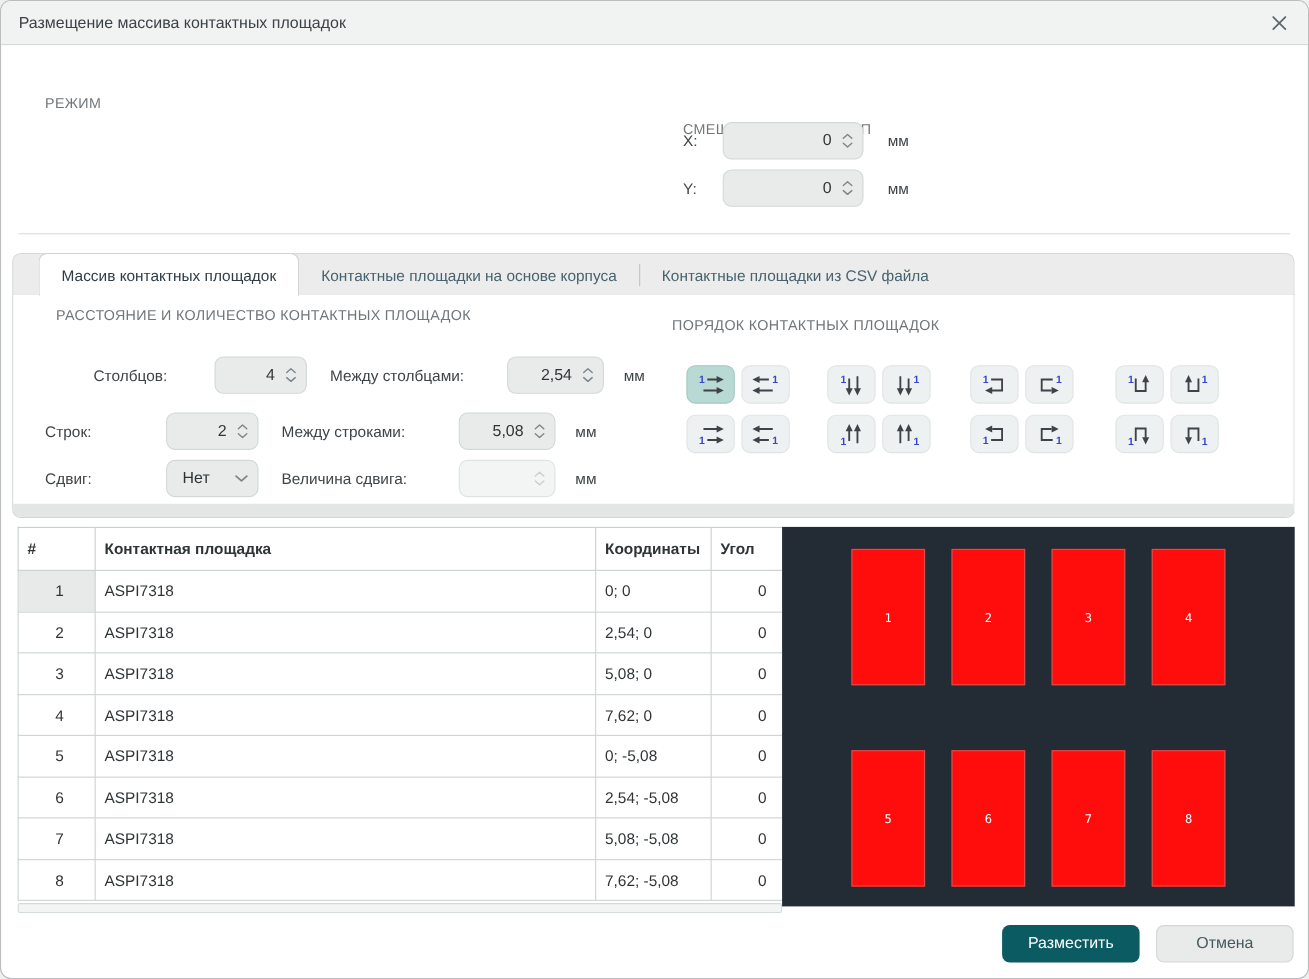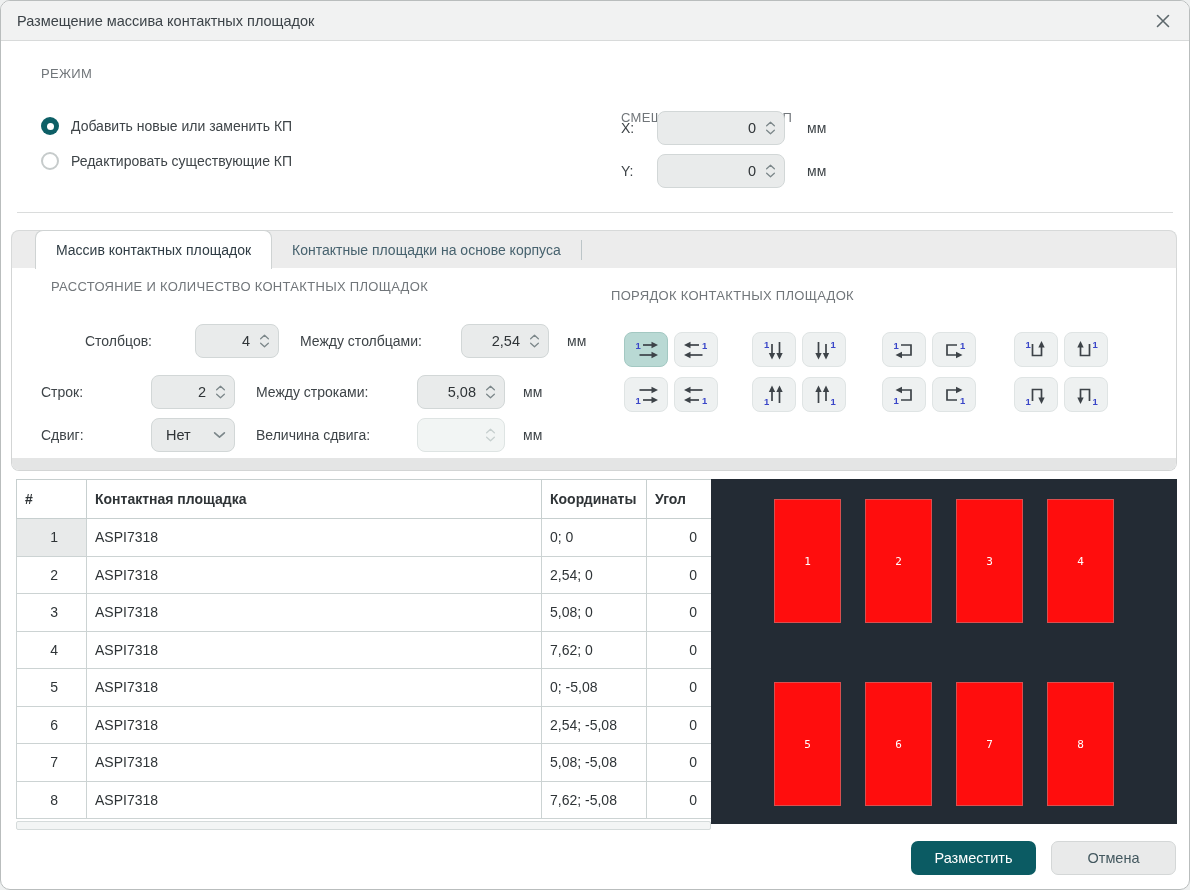--- a/index.html
+++ b/index.html
@@ -112,31 +112,21 @@
 
   <div id="titlebar">
     <span id="title">Размещение массива контактных площадок</span>
     <span id="close-btn">
       <svg width="14" height="14" viewBox="0 0 14 14">
           <path d="M1.5 1.5 L12.5 12.5 M12.5 1.5 L1.5 12.5" stroke="currentColor" stroke-width="1.6" stroke-linecap="round"></path>
         </svg>
     </span>
   </div>
 
-  <div class="section-label" style="left:40px; top:65px;">РЕЖИМ</div>
-  <div id="mode-options">
-      <div class="option">
-        <span class="radio sel" style="background: rgb(13, 95, 102);"></span>
-        <span class="fld-label">Добавить новые или заменить КП</span>
-      </div>
-      <div class="option">
-        <span class="radio"></span>
-        <span class="fld-label">Редактировать существующие КП</span>
-      </div>
-    </div>
+  <div class="section-label" style="left:40px; top:85px;">РЕЖИМ</div>
 
   <div class="section-label" style="left:620px; top:79px;margin-top:30px;">СМЕЩЕНИЕ МАССИВА КП</div>
   <div id="offset-fields" style="position:absolute; left:620px; top:110px; display:flex; flex-direction:column; gap:9px;">
       <div style="display: flex; align-items: center; height: 34px;">
         <span class="fld-label" style="width: 36px;">X:</span>
         <div class="spin" style="width: 128px;">
           <span class="val">0</span>
           <span class="btns">
             <span>
               <svg width="11" height="6" viewBox="0 0 12 7">
@@ -172,20 +162,21 @@
         <span class="unit" style="margin-left: 22px;">мм</span>
       </div>
     </div>
 
   <div id="top-divider"></div>
 
   <div id="tabstrip">
       <div class="tab active">Массив контактных площадок</div>
       <div class="tab">Контактные площадки на основе корпуса</div>
       <span class="tab-sep"></span>
+      <div class="tab">Контактные площадки из CSV файла</div>
     </div>
 
   <div id="tabpanel">
     <div id="panel-hscroll"></div>
   </div>
 
   <div class="section-label" style="left:50px; top:278px; z-index:4;">РАССТОЯНИЕ И КОЛИЧЕСТВО КОНТАКТНЫХ ПЛОЩАДОК</div>
   <div class="section-label" style="left:610px; top:287px; z-index:4;">ПОРЯДОК КОНТАКТНЫХ ПЛОЩАДОК</div>
   <div id="spacing-rows">
       <div class="sp-row" style="top: 323px; z-index: 4; margin-left: 44px;">

